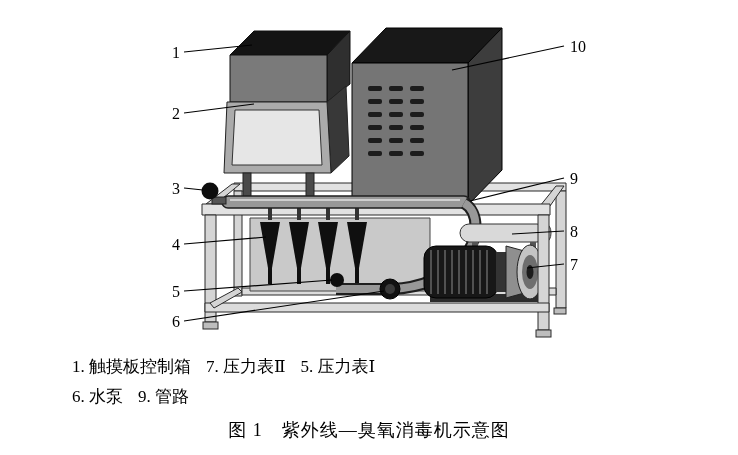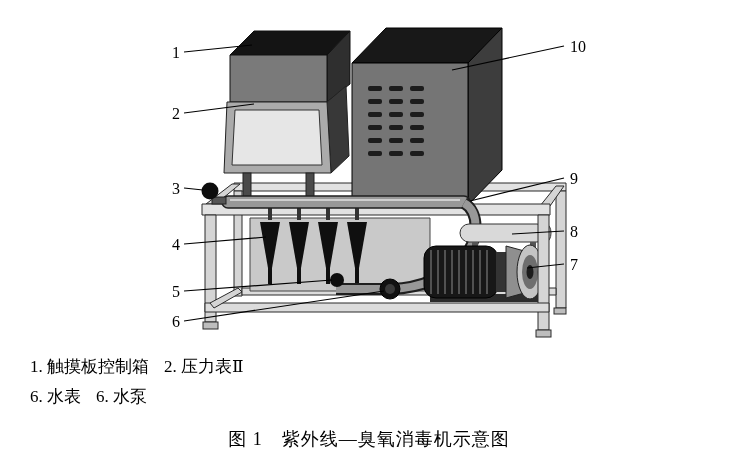--- a/index.html
+++ b/index.html
@@ -32,24 +32,25 @@
     width: 738px;
   }
   .legend-row {
     display: flex;
     justify-content: flex-start;
     padding-left: 30px;
     gap: 15px;
     font-size: 17px;
     line-height: 1.78;
     white-space: nowrap;
+    margin-left: 42px;
   }
   .legend-item { display: inline-block; }
   .figure-caption {
-    margin-top: 14px;
+    margin-top: 5px;
     text-align: center;
     font-size: 18px;
     letter-spacing: 1px;
   }
 </style>
 </head>
 <body>
 
 <div class="page">
 
@@ -209,22 +210,23 @@
         <text x="570" y="237" text-anchor="start">8</text>
         <text x="570" y="184" text-anchor="start">9</text>
         <text x="570" y="52" text-anchor="start">10</text>
       </g>
     </svg>
   </div>
 
   <div class="legend">
     <div class="legend-row">
         <span class="legend-item">1. 触摸板控制箱</span>
-        <span class="legend-item">2. 压力表Ⅱ</span>
+        <span class="legend-item">7. 压力表Ⅱ</span>
+        <span class="legend-item">5. 压力表Ⅰ</span>
       </div>
     <div class="legend-row">
-        <span class="legend-item">6. 水表</span>
         <span class="legend-item">6. 水泵</span>
+        <span class="legend-item">9. 管路</span>
       </div>
     <div class="figure-caption">图 1　紫外线—臭氧消毒机示意图</div>
   </div>
 
 </div>
 
 </body></html>

